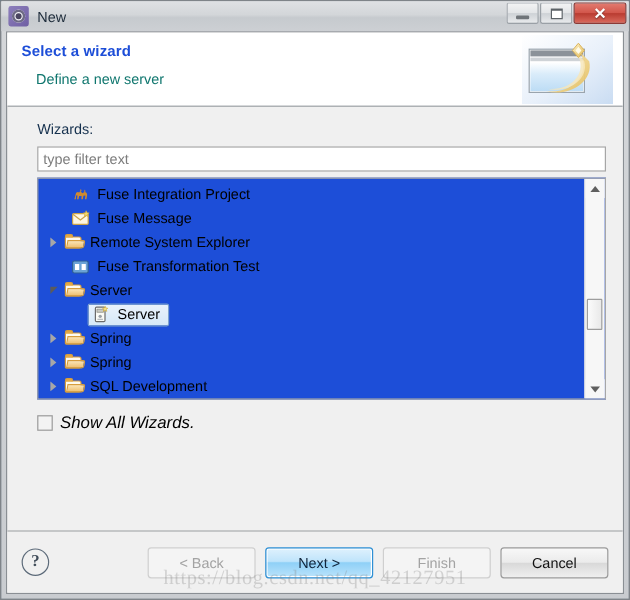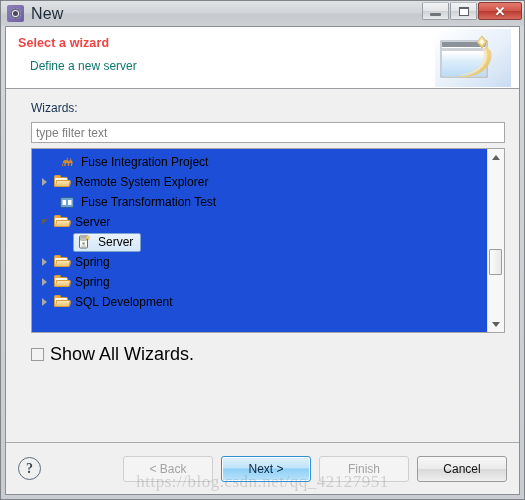--- a/index.html
+++ b/index.html
@@ -56,21 +56,21 @@
   }
   .title-icon::after {
     content: "";
     position: absolute;
     left: 6px; top: 6px;
     width: 5px; height: 5px;
     border-radius: 50%;
     background: #4a4560;
   }
   .title-text {
-    font-size: 16px;
+    font-size: 12px;
     color: #1d2b3a;
     letter-spacing: .1px;
   }
   .winbtns {
     position: absolute;
     right: 2px; top: 1px;
     display: flex;
     gap: 1px;
   }
   .winbtn {
@@ -127,21 +127,21 @@
     flex: 0 0 62px;
     background: #ffffff;
     border-bottom: 1px solid #9a9ea2;
     position: relative;
     padding: 9px 0 0 12px;
     box-sizing: border-box;
   }
   .banner-title {
     font-size: 12.5px;
     font-weight: bold;
-    color: #ef4444;
+    color: #1d4ed8;
     letter-spacing: .1px;
   }
   .banner-sub {
     font-size: 12px;
     color: #0f766e;
     margin-top: 9px;
     margin-left: 12px;
   }
   .banner-art {
     position: absolute;
@@ -326,22 +326,23 @@
     border: 1px solid #9d9d9d;
     border-radius: 1px;
     box-sizing: border-box;
   }
 
   
   .chk-row {
     margin-top: 11px;
     display: flex;
     align-items: center;
-    font-size: 18px;
+    font-size: 14px;
     color: #000;
+    font-style: italic;
   }
   .chk {
     width: 13px; height: 13px;
     border: 1px solid #9a9a9a;
     background: #f3f3f3;
     box-sizing: border-box;
     margin-right: 6px;
   }
 
   
@@ -489,20 +490,30 @@
             <span class="row-icon ic-camel">
               <svg width="17" height="16" viewBox="0 0 17 16">
                 <path d="M3 12 L4 8 C4.5 6 6 5.5 7 6.5 L8 5 L9.5 7 L11.5 6 C13 6 13.8 7.2 13.6 8.8 L13 12 L11.8 12 L12.2 9 L10.5 9.2 L10 12 L8.8 12 L9 9.3 L7 9.3 L6.4 12 L5.2 12 L5.6 9 L4.3 9 L4.2 12 Z" fill="#d08a2e"></path>
                 <path d="M7.6 5.4 L8.2 3.4 L9.2 4.8 Z" fill="#d08a2e"></path>
                 <path d="M10.9 5.9 L11.6 3.9 L12.4 5.6 Z" fill="#d08a2e"></path>
               </svg>
             </span>
             <span class="row-label">Fuse Integration Project</span>
           </div>
 
+          <div class="row indent1">
+            <span class="row-icon ic-envelope">
+              <svg width="17" height="16" viewBox="0 0 17 16">
+                <rect x="1.5" y="4" width="13" height="9" rx="1" fill="#fdf6e3" stroke="#caa24a" stroke-width="1"></rect>
+                <path d="M1.8 4.6 L8 9.4 L14.2 4.6" fill="none" stroke="#caa24a" stroke-width="1"></path>
+                <path d="M12.8 1.6 L13.6 3.3 L15.3 3.5 L14 4.7 L14.4 6.4 L12.8 5.5 L11.3 6.4 L11.7 4.7 L10.4 3.5 L12.1 3.3 Z" fill="#f3d86f" stroke="#d0a93c" stroke-width=".6"></path>
+              </svg>
+            </span>
+            <span class="row-label">Fuse Message</span>
+          </div>
 
           <div class="row">
             <span class="twisty">
                 <i class="tri-closed"></i>
               </span>
             <span class="row-icon ic-folder">
                 <i></i>
               </span>
             <span class="row-label">Remote System Explorer</span>
           </div>

